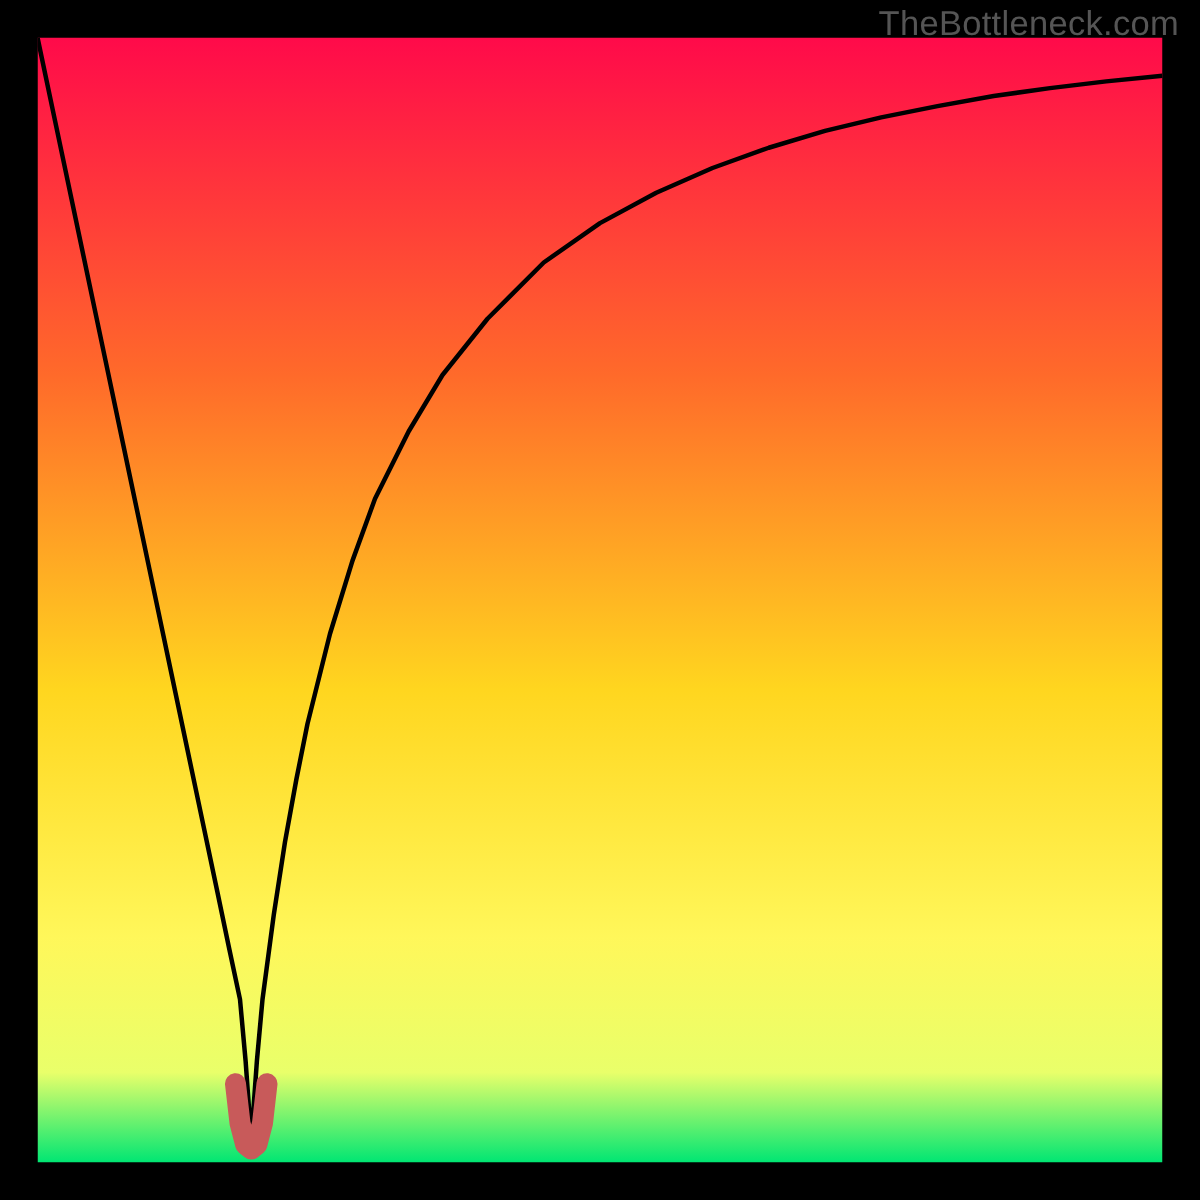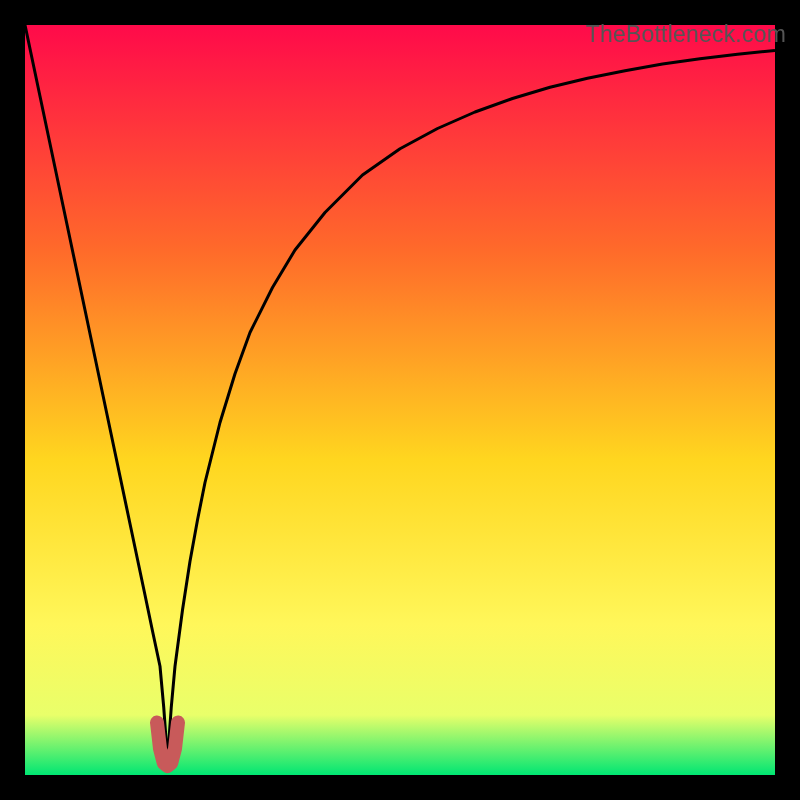--- a/index.html
+++ b/index.html
@@ -20,21 +20,20 @@
   }
   .watermark {
     position: absolute;
     top: 2px;
     right: 14px;
     color: #555;
     font-size: 23px;
     font-weight: 500;
     letter-spacing: 0.2px;
     z-index: 10;
-    margin-top: 19px;
   }
   .plot-wrap {
     position: absolute;
     left: 25px;
     top: 25px;
     width: 750px;
     height: 750px;
   }
   svg { display: block; }
 </style>

